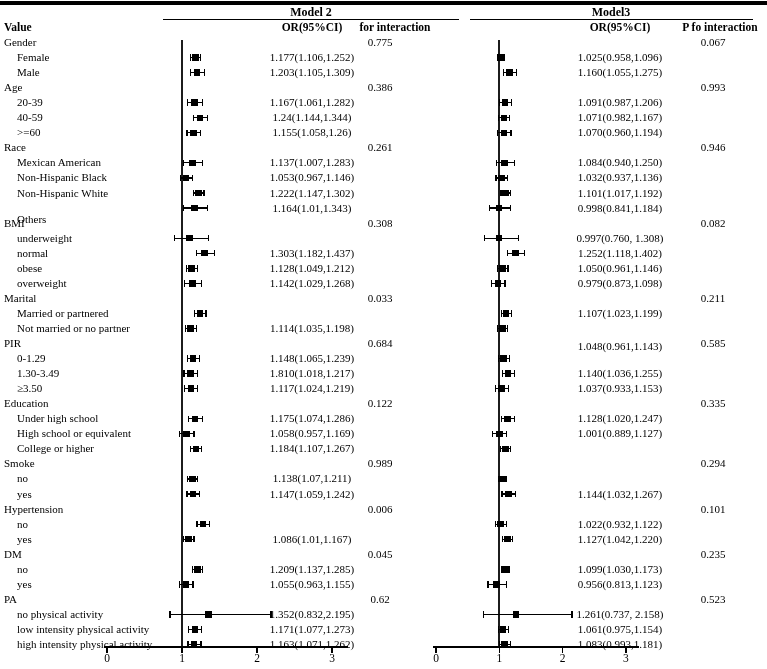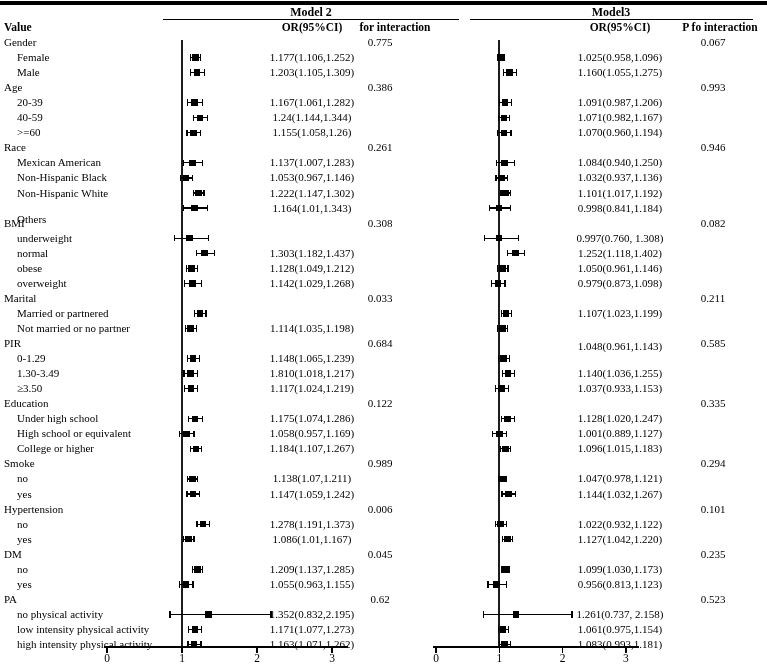--- a/index.html
+++ b/index.html
@@ -297,55 +297,52 @@
     <div class="cell label indent" style="top: 442.35px;">College or higher</div>
     <div class="ci" style="left: 190.025px; top: 448.25px; width: 12px;"></div>
     <div class="cap" style="left: 190.025px; top: 445.6px;"></div>
     <div class="cap" style="left: 200.825px; top: 445.6px;"></div>
     <div class="sq" style="left: 192.55px; top: 445.6px;"></div>
     <div class="cell orval" style="top: 442.35px; left: 222px;">1.184(1.107,1.267)</div>
     <div class="ci" style="left: 500.28px; top: 448.25px; width: 10.6394px;"></div>
     <div class="cap" style="left: 500.28px; top: 445.6px;"></div>
     <div class="cap" style="left: 509.719px; top: 445.6px;"></div>
     <div class="sq" style="left: 502.16px; top: 445.6px;"></div>
-    <div class="cell orval" style="top: 442.35px; left: 530px;">1.096(1.015,1.183)</div>
     <div class="cell label" style="top: 457.4px;">Smoke</div>
     <div class="cell pval" style="top: 457.4px; left: 330px;">0.989</div>
     <div class="cell pval" style="top: 457.4px; left: 663px;">0.294</div>
     <div class="cell label indent" style="top: 472.45px;">no</div>
     <div class="ci" style="left: 187.25px; top: 478.35px; width: 10.575px;"></div>
     <div class="cap" style="left: 187.25px; top: 475.7px;"></div>
     <div class="cap" style="left: 196.625px; top: 475.7px;"></div>
     <div class="sq" style="left: 189.1px; top: 475.7px;"></div>
     <div class="cell orval" style="top: 472.45px; left: 222px;">1.138(1.07,1.211)</div>
     <div class="ci" style="left: 497.937px; top: 478.35px; width: 9.05619px;"></div>
     <div class="cap" style="left: 497.937px; top: 475.7px;"></div>
     <div class="cap" style="left: 505.793px; top: 475.7px;"></div>
     <div class="sq" style="left: 499.057px; top: 475.7px;"></div>
-    <div class="cell orval" style="top: 472.45px; left: 530px;">1.047(0.978,1.121)</div>
     <div class="cell label indent" style="top: 487.5px;">yes</div>
     <div class="ci" style="left: 186.425px; top: 493.4px; width: 13.725px;"></div>
     <div class="cap" style="left: 186.425px; top: 490.75px;"></div>
     <div class="cap" style="left: 198.95px; top: 490.75px;"></div>
     <div class="sq" style="left: 189.775px; top: 490.75px;"></div>
     <div class="cell orval" style="top: 487.5px; left: 222px;">1.147(1.059,1.242)</div>
     <div class="ci" style="left: 501.357px; top: 493.4px; width: 14.8825px;"></div>
     <div class="cap" style="left: 501.357px; top: 490.75px;"></div>
     <div class="cap" style="left: 515.039px; top: 490.75px;"></div>
     <div class="sq" style="left: 505.2px; top: 490.75px;"></div>
     <div class="cell orval" style="top: 487.5px; left: 530px;">1.144(1.032,1.267)</div>
     <div class="cell label" style="top: 502.55px;">Hypertension</div>
     <div class="cell pval" style="top: 502.55px; left: 330px;">0.006</div>
     <div class="cell pval" style="top: 502.55px; left: 663px;">0.101</div>
     <div class="cell label indent" style="top: 517.6px;">no</div>
     <div class="ci" style="left: 196.325px; top: 523.5px; width: 13.65px;"></div>
     <div class="cap" style="left: 196.325px; top: 520.85px;"></div>
     <div class="cap" style="left: 208.775px; top: 520.85px;"></div>
     <div class="sq" style="left: 199.6px; top: 520.85px;"></div>
-    <div class="cell orval" style="top: 517.6px; left: 222px;">1.278(1.191,1.373)</div>
     <div class="ci" style="left: 495.024px; top: 523.5px; width: 12.0327px;"></div>
     <div class="cap" style="left: 495.024px; top: 520.85px;"></div>
     <div class="cap" style="left: 505.856px; top: 520.85px;"></div>
     <div class="sq" style="left: 497.473px; top: 520.85px;"></div>
     <div class="cell orval" style="top: 517.6px; left: 530px;">1.022(0.932,1.122)</div>
     <div class="cell label indent" style="top: 532.65px;">yes</div>
     <div class="ci" style="left: 182.75px; top: 538.55px; width: 11.775px;"></div>
     <div class="cap" style="left: 182.75px; top: 535.9px;"></div>
     <div class="cap" style="left: 193.325px; top: 535.9px;"></div>
     <div class="sq" style="left: 185.2px; top: 535.9px;"></div>

